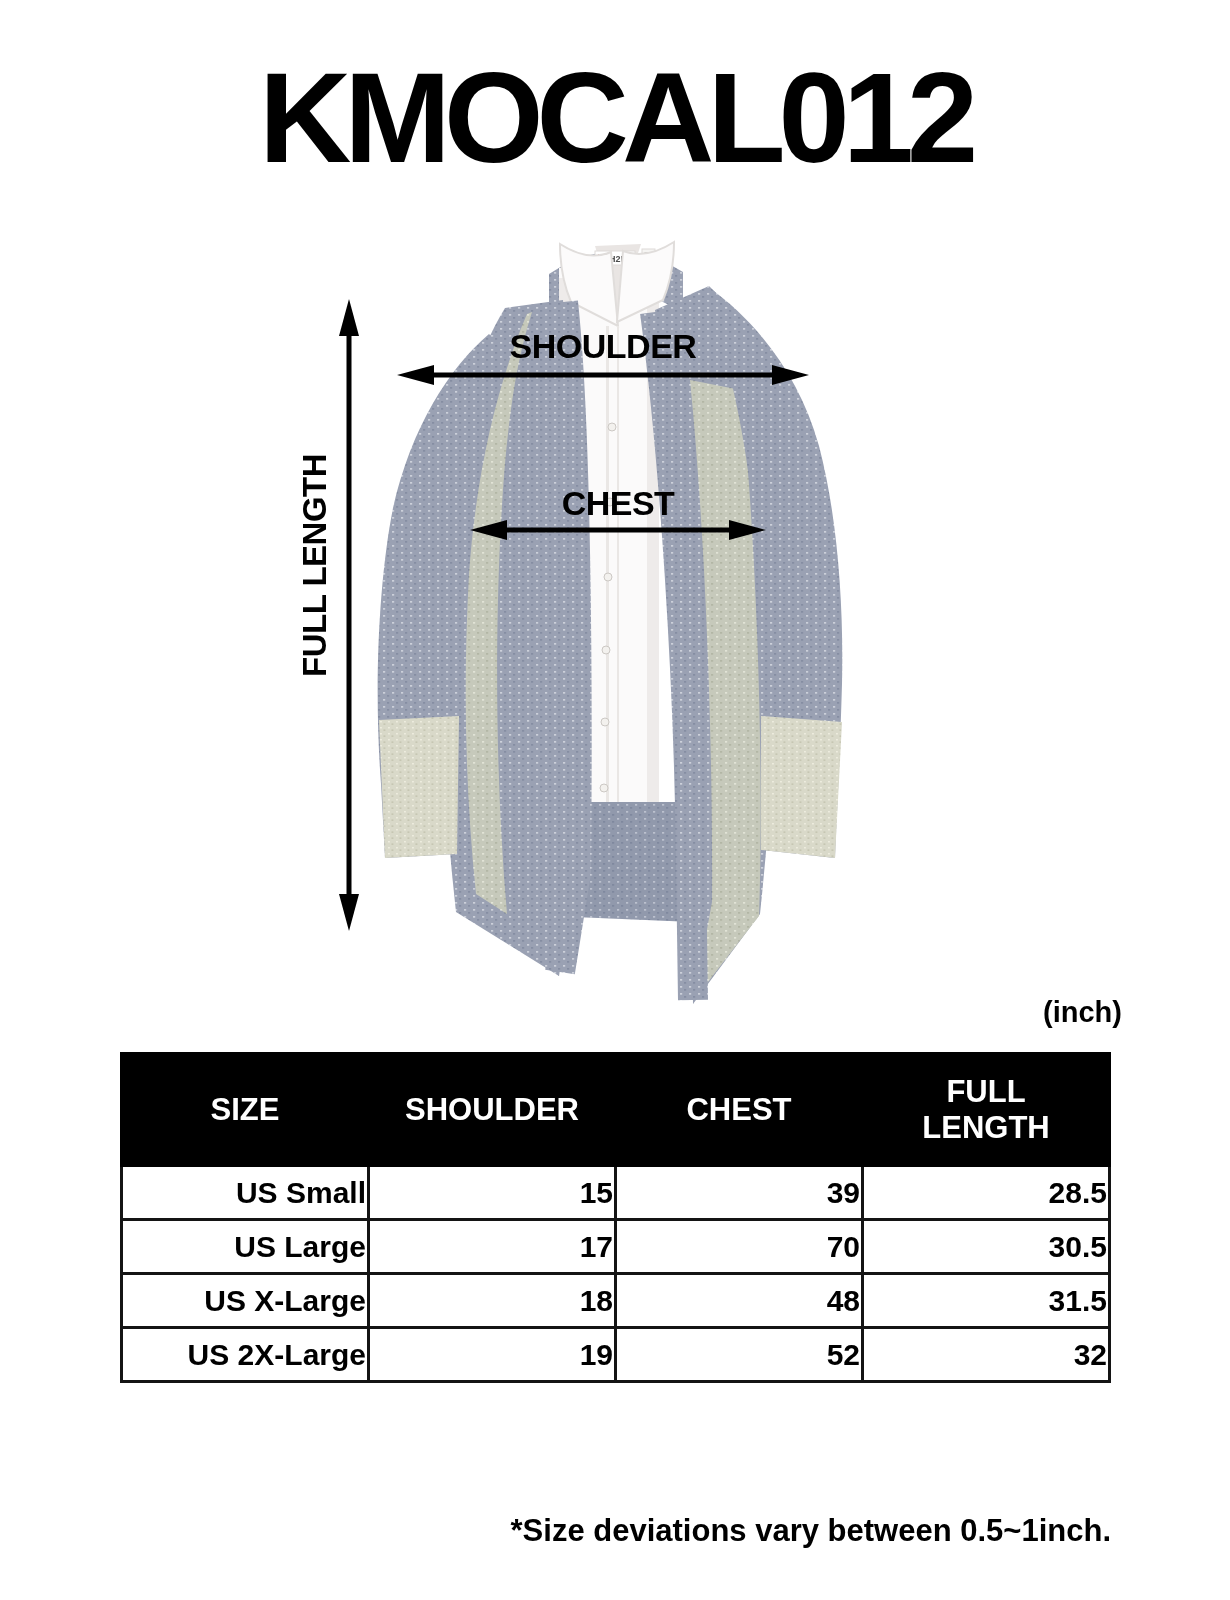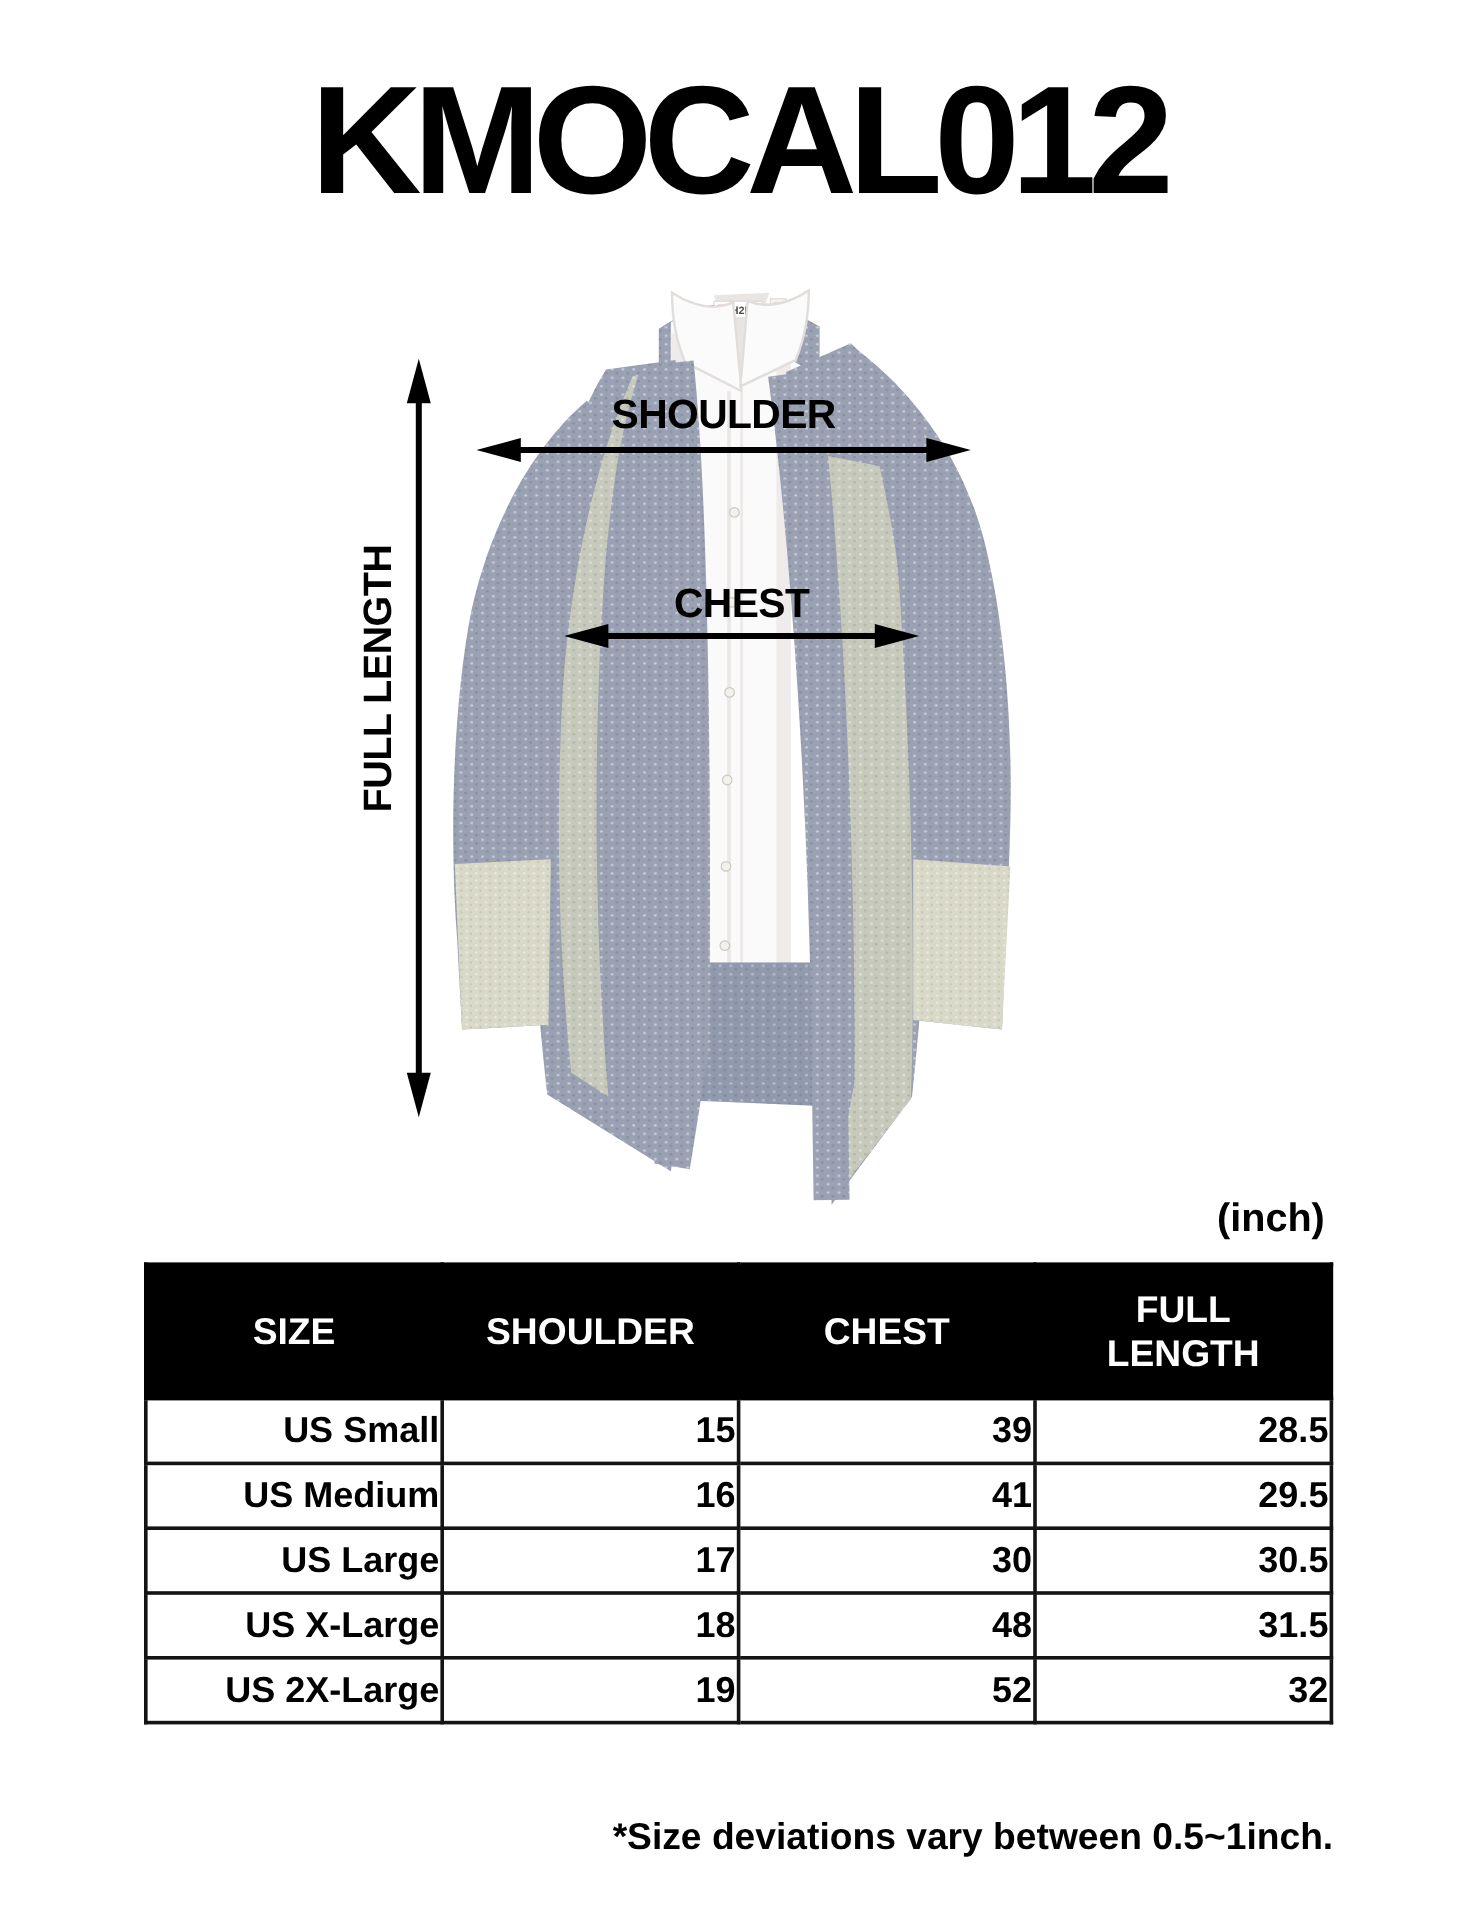--- a/index.html
+++ b/index.html
@@ -19,21 +19,21 @@
   .chest-label{left:470px;top:484px;width:296px;}
   .full-length-label{left:292px;top:400px;width:46px;height:330px;
                      display:flex;align-items:center;justify-content:center;
                      writing-mode:vertical-rl;transform:rotate(180deg);font-size:33px;}
   .arrow{position:absolute;}
   .shoulder-arrow{left:397px;top:362px;}
   .chest-arrow{left:470px;top:517px;}
   .full-length-arrow{left:336px;top:299px;}
 
   
-  .unit-label{position:absolute;right:126px;top:996px;font-size:33px;font-weight:700;text-align:center;}
+  .unit-label{position:absolute;right:108px;top:996px;font-size:29px;font-weight:700;text-align:center;}
   .size-table{position:absolute;left:120px;top:1052px;width:991px;
               border-collapse:collapse;table-layout:fixed;padding-left:19px;}
   .size-table th{background:#000;color:#fff;font-size:31px;font-weight:700;
                  height:107px;border:3px solid #000;line-height:1.15;text-align:center;}
   .size-table th.col-full{padding:0 44px;}
   .size-table td{border:3px solid #141414;font-size:30px;font-weight:700;
                  text-align:right;height:49px;background:#fff;}
   .footnote{position:absolute;right:119px;top:1513px;font-size:31px;font-weight:700;
             white-space:nowrap;}
 </style>
@@ -157,29 +157,23 @@
       </tr>
     </thead>
     <tbody>
       <tr>
         <td>US Small</td>
         <td>15</td>
         <td>39</td>
         <td>28.5</td>
       </tr>
       <tr>
-        <td>US Medium</td>
-        <td>16</td>
-        <td>41</td>
-        <td>29.5</td>
-      </tr>
-      <tr>
         <td>US Large</td>
         <td>17</td>
-        <td>30</td>
+        <td>70</td>
         <td>30.5</td>
       </tr>
       <tr>
         <td>US X-Large</td>
         <td>18</td>
         <td>48</td>
         <td>31.5</td>
       </tr>
       <tr>
         <td>US 2X-Large</td>

